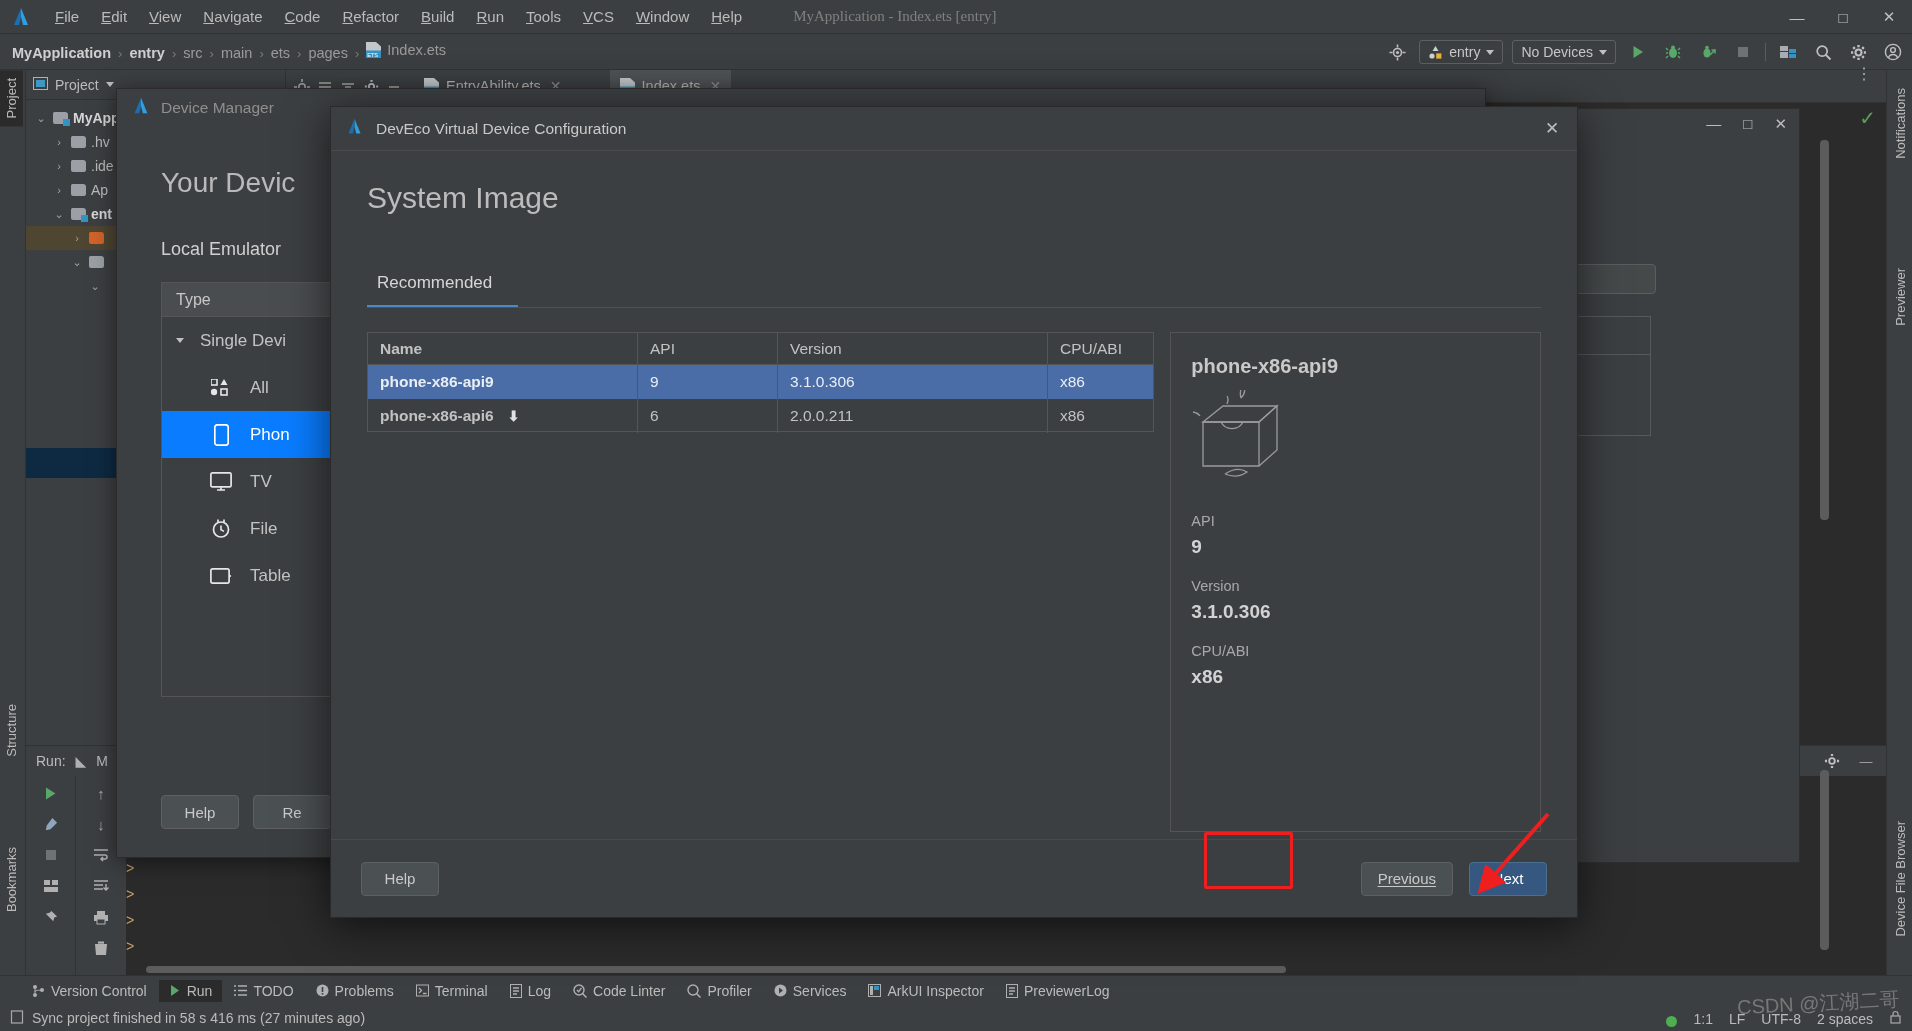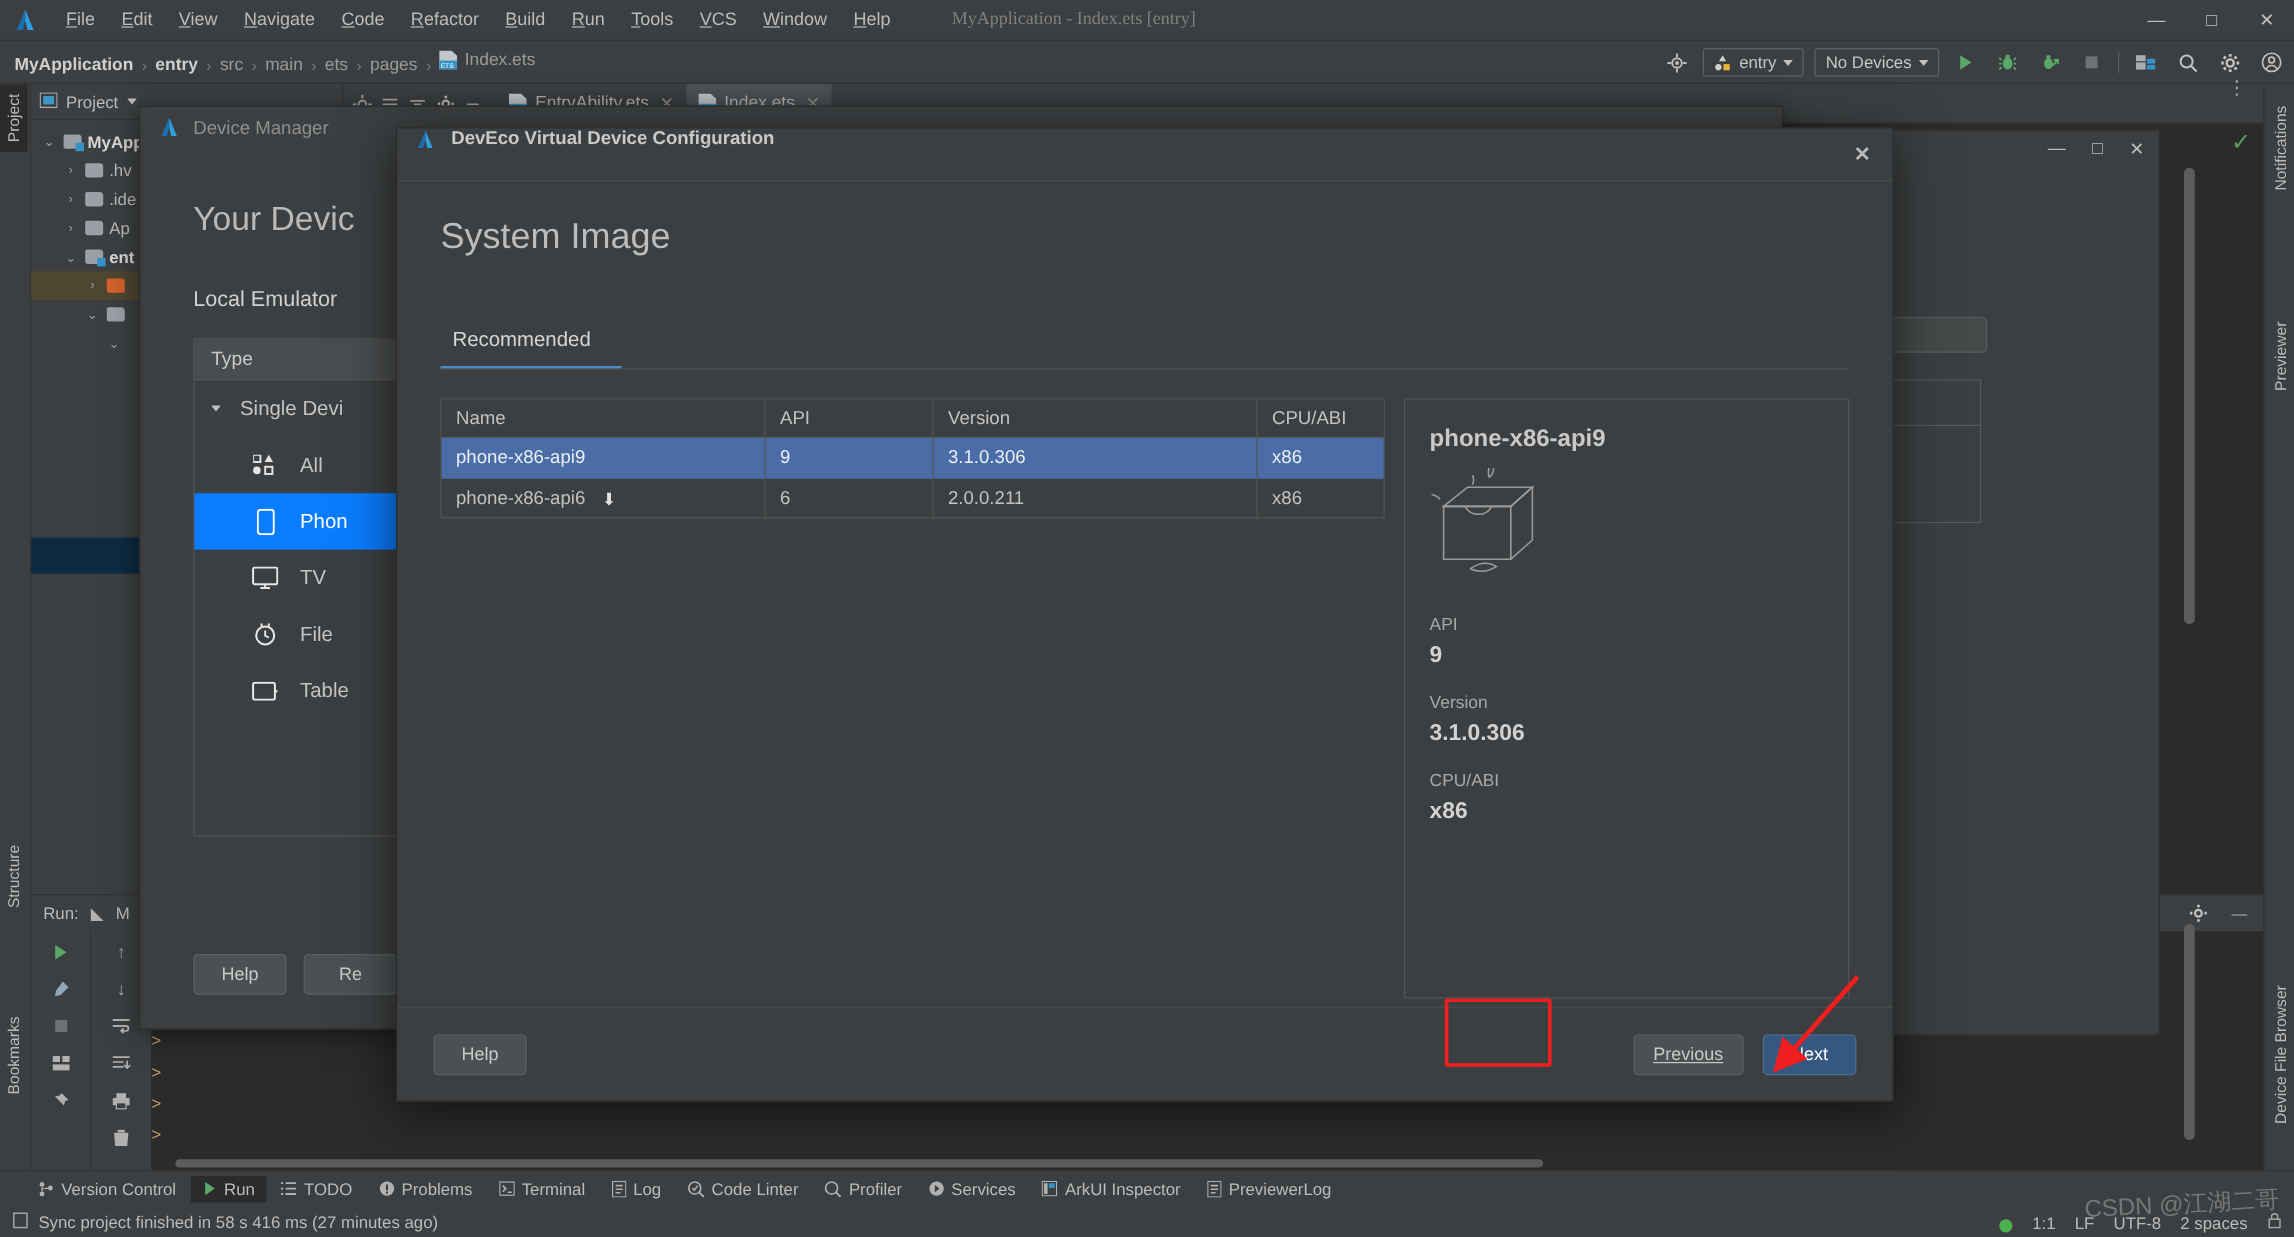--- a/index.html
+++ b/index.html
@@ -65,21 +65,21 @@
   .projhead .t{ color:#bbbbbb; font-size:14px;}
   .tree{ padding-top:6px; font-size:14px;}
   .trow{ display:flex; align-items:center; height:24px; gap:5px; white-space:nowrap; color:#bbbbbb;}
   .trow.sel{ background:#4f4632; }
   .arw{ width:14px;text-align:center;color:#a0a0a0;font-size:11px;}
   .folder{ width:15px;height:12px;background:#9aa0a6;border-radius:1.5px 3px 2px 2px; position:relative;}
   .folder.mod:after{content:"";position:absolute;right:-2px;bottom:-2px;width:7px;height:7px;background:#3592c4;}
   .folder.src{ background:#d2622a;}
 
   
-  .edittabs{ position:absolute; left:414px; top:70px; right:26px; height:33px; background:#3c3f41; border-bottom:1px solid #323232; display:flex; align-items:center;}
+  .edittabs{ position:absolute; left:414px; top:70px; right:26px; height:33px; background:#3c3f41; border-bottom:1px solid #323232; display:flex; align-items:center;gap:38px;}
   .etab{ height:33px; display:flex; align-items:center; gap:7px; padding:0 10px; font-size:14.5px; color:#b4b4b4;}
   .etab.active{ background:#4e5254; }
   .etabx{ color:#8d8d8d; font-size:14px; margin-left:2px;}
   .etsicon{ width:15px;height:16px;position:relative;}
 
   .toolsbar{ position:absolute; left:286px; top:70px; width:128px; height:33px; display:flex; align-items:center; gap:3px; padding-left:6px;}
   .gicon{width:20px;height:20px;display:flex;align-items:center;justify-content:center;color:#a9a9a9;font-size:13px;}
 
   
   .editor{ position:absolute; left:286px; top:103px; right:26px; bottom:230px; background:#2b2b2b;}
@@ -119,34 +119,34 @@
   .dmrow{ height:47px; display:flex; align-items:center; gap:16px; padding-left:14px; font-size:17px; color:#c3c3c3;}
   .dmrow.ind{ padding-left:46px;}
   .dmrow.blue{ background:#0a7cff; color:#ffffff;}
   .dmbtns{ position:absolute; left:44px; bottom:28px; display:flex; gap:14px;}
   .btn{ min-width:78px; height:34px; border:1px solid #5e6060; border-radius:4px; background:#4b5052; color:#c9c9c9; display:flex; align-items:center; justify-content:center; font-size:15px; padding:0 16px;}
   .btn.primary{ background:#365880; border-color:#4a708f; color:#ffffff;}
   .newemu{ position:absolute; right:80px; bottom:28px;}
 
   
   .vdc{ position:absolute; left:330px; top:106px; width:1248px; height:812px; background:#3c3f41; border:1px solid #2a2a2a; box-shadow:0 8px 40px rgba(0,0,0,.6);}
-  .vdctitle{ height:44px; display:flex; gap:12px; padding-left:14px; border-bottom:1px solid #4a4a4a; color:#c9c9c9; font-size:15.5px;font-weight:bold;}
+  .vdctitle{ height:44px; display:flex; align-items:center; gap:12px; padding-left:14px; border-bottom:1px solid #4a4a4a; color:#c9c9c9; font-size:15.5px;}
   .vdcclose{ position:absolute; right:12px; top:8px; width:26px;height:26px; display:flex;align-items:center;justify-content:center;color:#bbb;font-size:17px;}
   .vdcbody{ position:absolute; left:0; top:40px; right:0; bottom:78px; padding:34px 36px 0 36px;}
   .vdch1{ font-size:30px; color:#bcbcbc; font-weight:400;}
   .vdctabs{ margin-top:48px; display:flex; gap:0; border-bottom:1px solid #4f5254;}
   .vdctab{ padding:10px 26px 12px 10px; font-size:17px; color:#c5c5c5; border-bottom:2px solid transparent;}
   .vdctab.active{ border-bottom-color:#4a88c7; color:#d6d6d6;}
 
   .grid{ margin-top:24px; display:flex; gap:16px;}
   .imgtable{ width:800px; border:1px solid #555; height:100px;}
   .ith{ height:32px; display:flex; align-items:center; background:#3c3f41; border-bottom:1px solid #555; font-size:15.5px; color:#c2c2c2;}
   .ith > div, .itr > div{ padding-left:12px; border-right:1px solid #555; height:100%; display:flex; align-items:center;}
   .ith > div:last-child, .itr > div:last-child{ border-right:none;}
-  .c1{ width:270px;} .c2{ width:140px;} .c3{ width:270px;} .c4{ flex:1;}
+  .c1{ width:270px;font-weight:bold;} .c2{ width:140px;} .c3{ width:270px;} .c4{ flex:1;}
   .itr{ height:34px; display:flex; align-items:center; font-size:15.5px; color:#c2c2c2;}
   .itr.sel{ background:#4a6da7; color:#e9eef5;}
   .dlicon{ display:inline-block; margin-left:14px; color:#e2e2e2; font-size:14px;}
 
   .detail{ width:376px; border:1px solid #545454; background:#3c3f41; padding:22px 20px; height:500px; position:relative;}
   .dtitle{ font-size:20px; font-weight:bold; color:#c9c9c9;}
   .dlabel{ font-size:14.5px; color:#a8a8a8; margin-top:20px;}
   .dvalue{ font-size:19px; font-weight:bold; color:#d2d2d2; margin-top:7px;}
 
   .vdcfoot{ position:absolute; left:0; right:0; bottom:0; height:78px; border-top:1px solid #4a4a4a; display:flex; align-items:center; padding:0 30px;}

